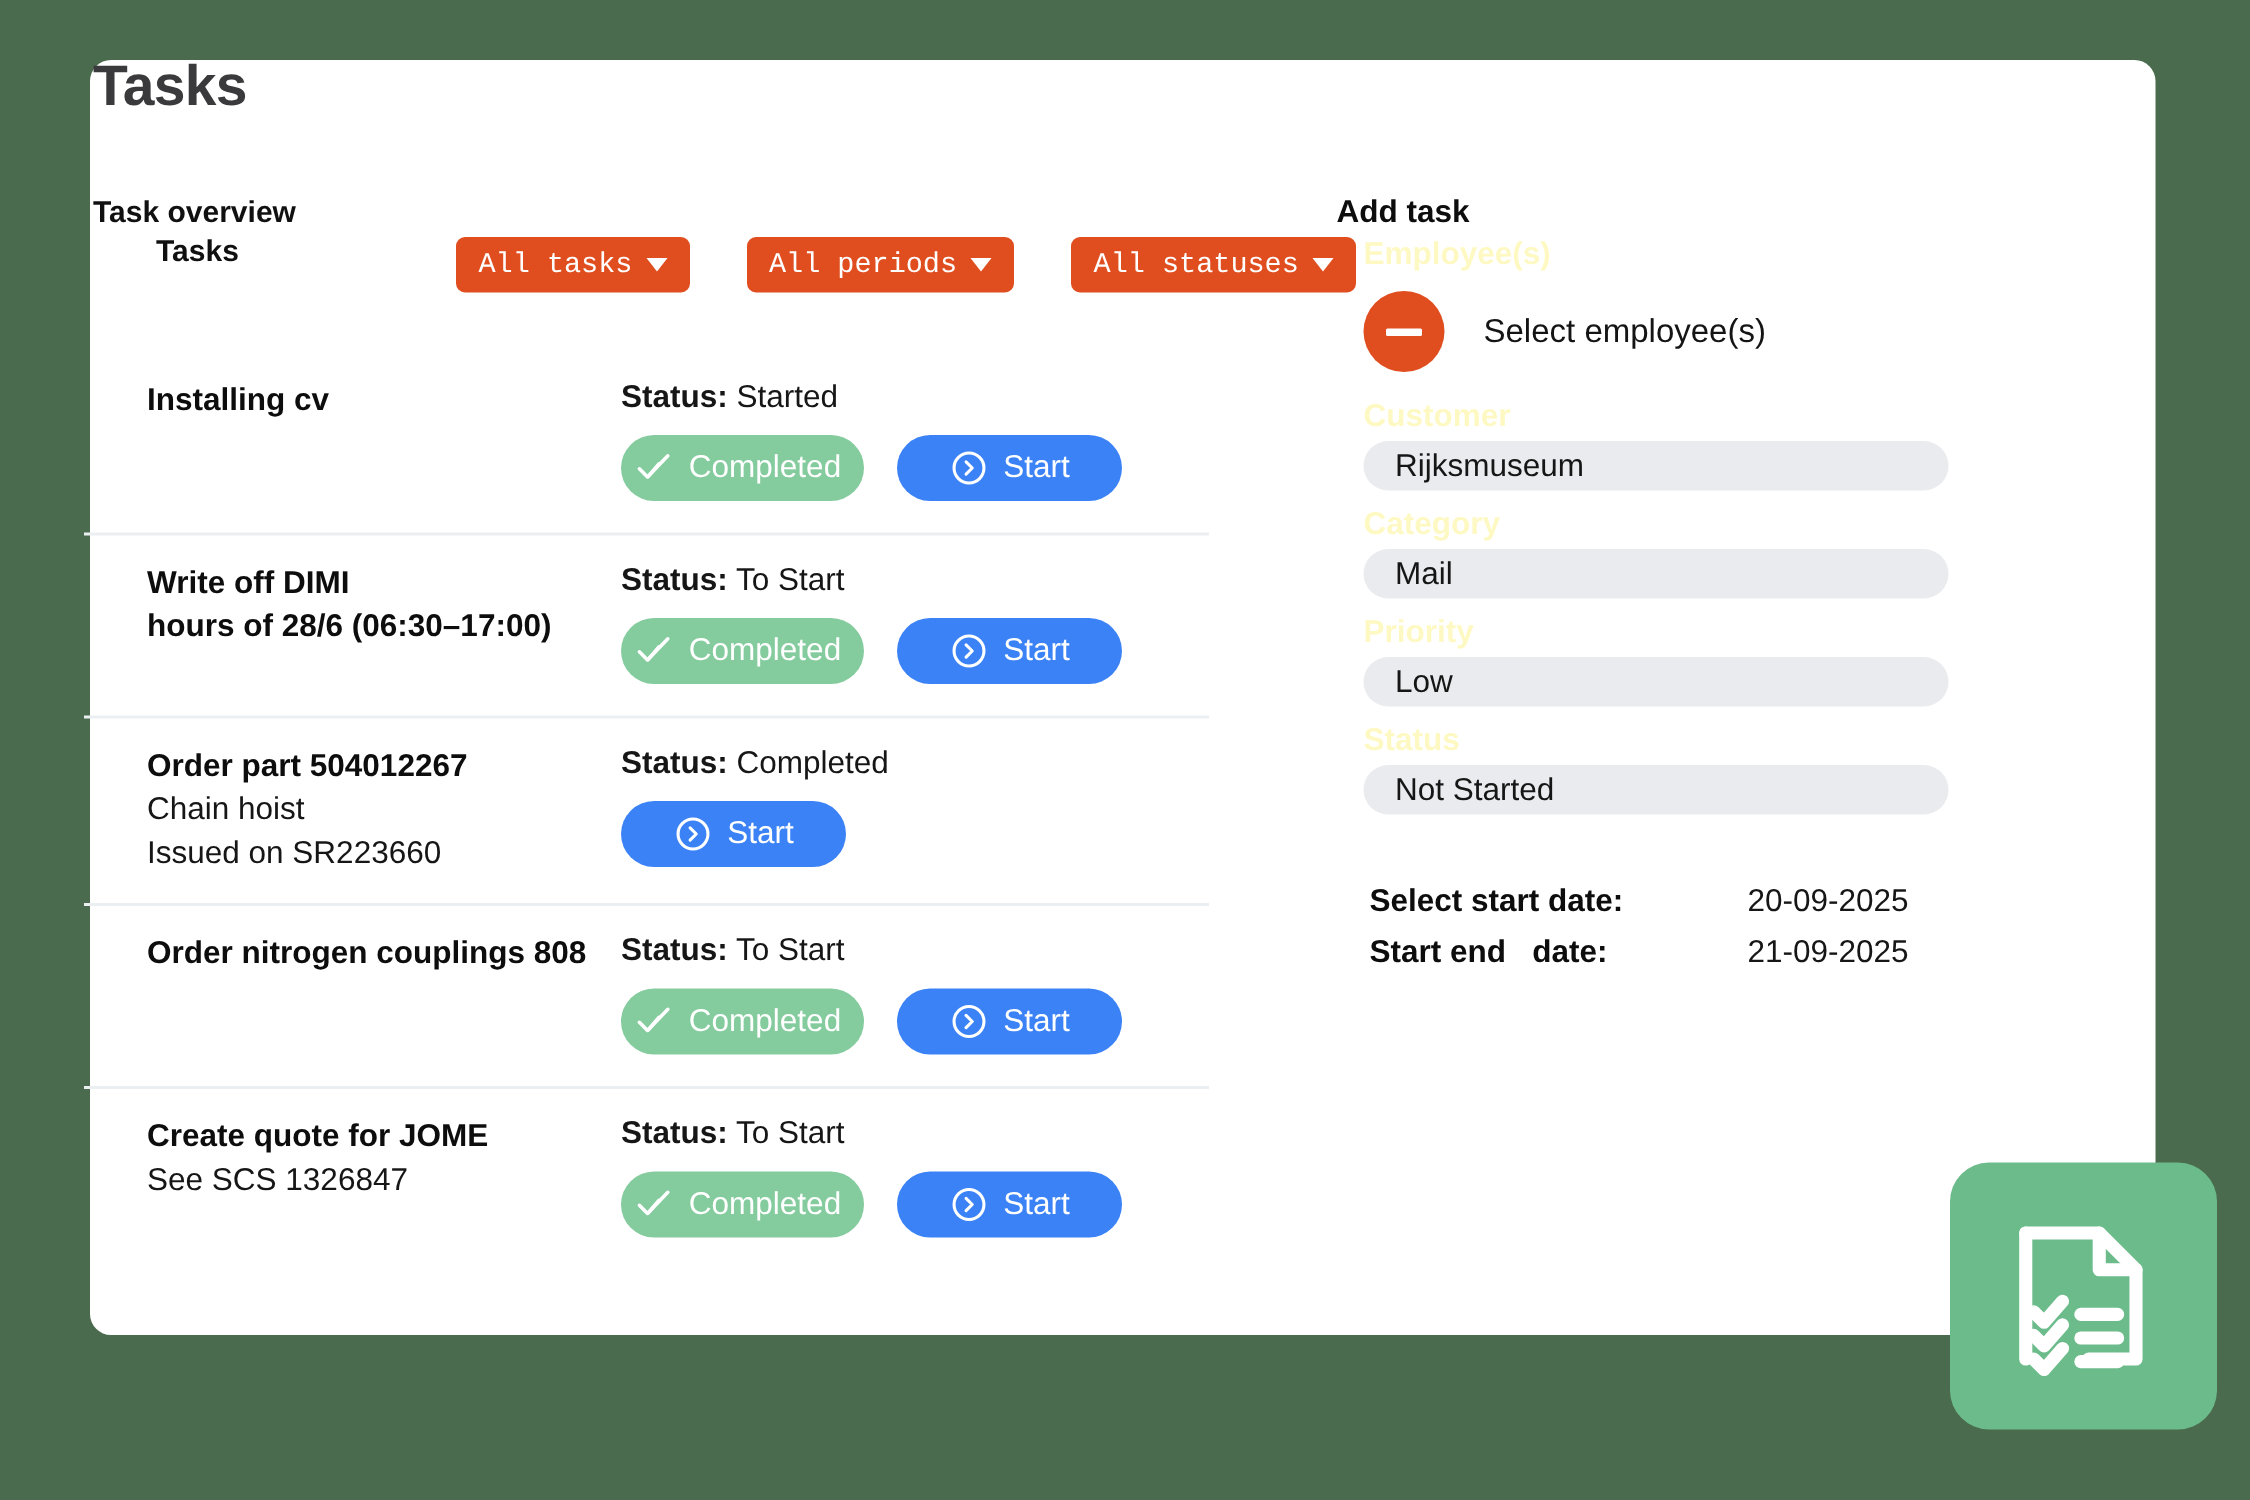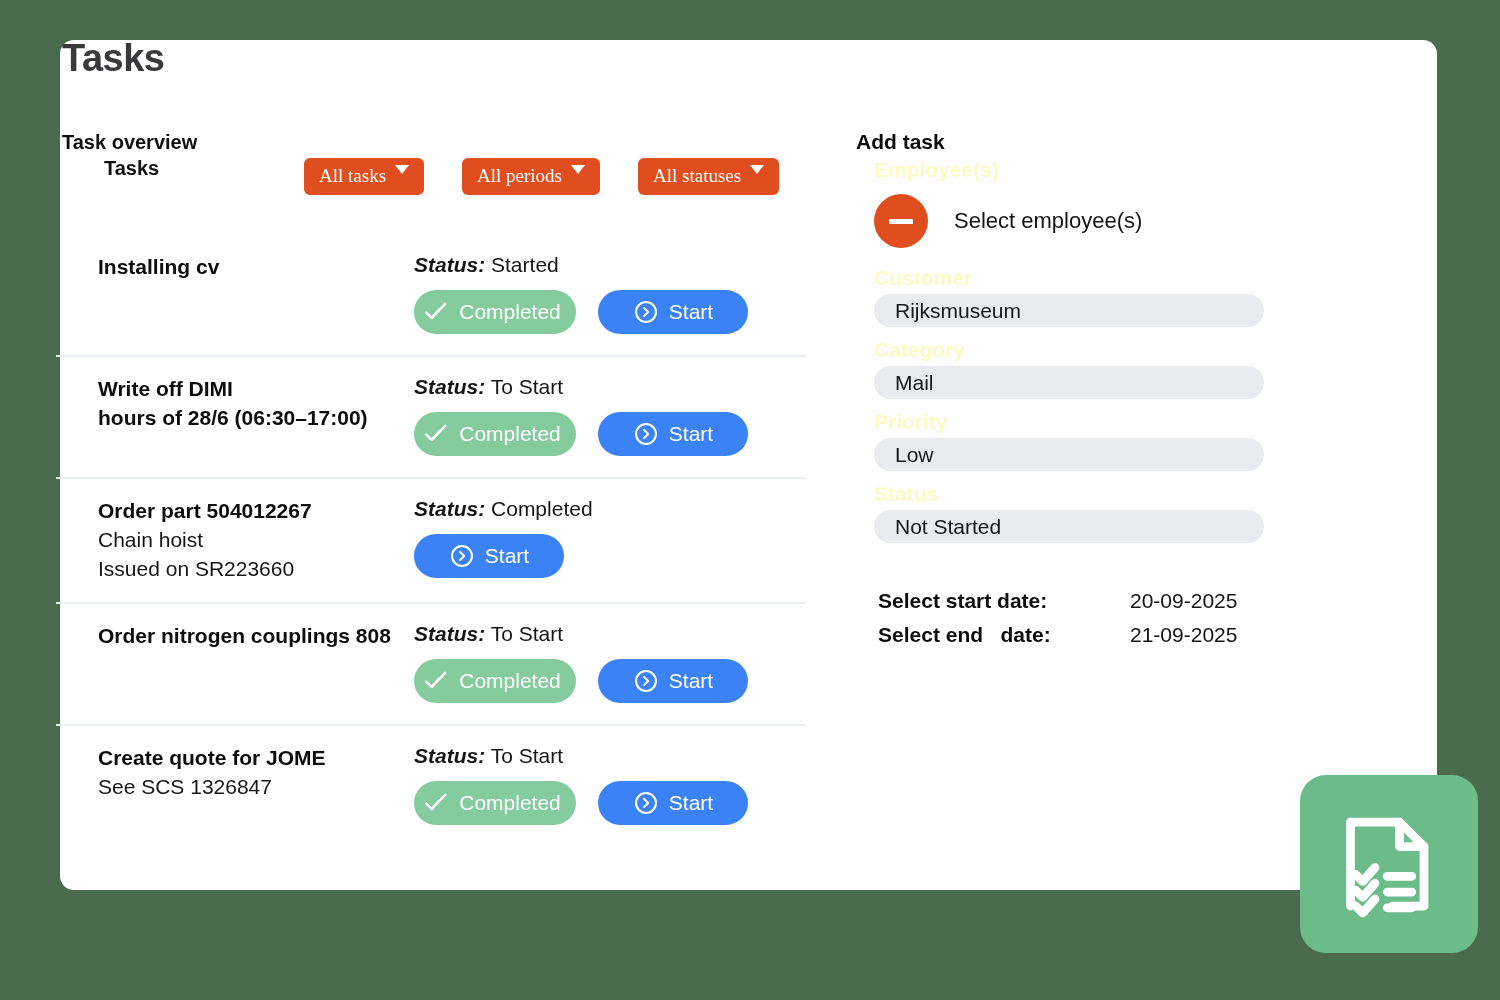--- a/index.html
+++ b/index.html
@@ -64,23 +64,24 @@
     display: flex;
     gap: 38px;
   }
 
   .filter-btn {
     background: #e04e20;
     color: #ffffff;
     border: none;
     border-radius: 6px;
     padding: 7px 15px 8px 15px;
-    font-family: Liberation Serif, serif;
+    font-family: Liberation Mono, monospace;
     font-size: 19px;
     display: flex;
+    align-items: center;
     gap: 9px;
     cursor: pointer;
     white-space: nowrap;
   }
 
   .caret {
     width: 0; height: 0;
     border-left: 7px solid transparent;
     border-right: 7px solid transparent;
     border-top: 9px solid #ffffff;
@@ -125,21 +126,21 @@
   }
 
   .task-actions { flex: 1; padding-top: 2px; }
 
   .status-line {
     font-size: 21px;
     color: #161616;
     margin-bottom: 13px;
     white-space: nowrap;
   }
-  .status-line .status-key { font-weight: bold; font-style: italic; }
+  .status-line .status-key { font-weight: bold; }
 
   .btn-group { display: flex; gap: 22px; align-items: center; }
 
   .btn {
     border: none;
     border-radius: 22px;
     font-family: "Liberation Sans", sans-serif;
     font-size: 21px;
     color: #ffffff;
     display: inline-flex;
@@ -152,21 +153,21 @@
   }
 
   .btn-completed { background: #84cb9e; width: 162px; padding-right: 6px; }
   .btn-start { background: #3b82f6; width: 150px; }
 
   .ico { flex: none; display: block; }
 
   
   .right-col {
     position: absolute;
-    left: 856px;
+    left: 891px;
     top: 130px;
     width: 470px;
   }
 
   .add-task-title {
     font-size: 21px;
     font-weight: bold;
     color: #0d0d0d;
     margin-bottom: 4px;
   }
@@ -425,21 +426,21 @@
         <div class="field-input">Not Started</div>
       </div>
     </div>
 
   <div class="date-block" id="date-list">
       <div class="date-row">
         <div class="date-label">Select start date:</div>
         <div class="date-value">20-09-2025</div>
       </div>
       <div class="date-row">
-        <div class="date-label">Select end   date:</div>
+        <div class="date-label">Start end   date:</div>
         <div class="date-value">21-09-2025</div>
       </div>
     </div>
 </div>
 
 <div class="doc-badge">
   <svg width="112" height="112" viewBox="0 0 64 64" fill="none">
     <path d="M10 8 h28 l14 14 v34 h-18" stroke="#ffffff" stroke-width="5" stroke-linecap="round" stroke-linejoin="round" fill="none"></path>
     <path d="M38 8 v14 h14" stroke="#ffffff" stroke-width="5" stroke-linecap="round" stroke-linejoin="round" fill="none"></path>
     <path d="M10 8 v48" stroke="#ffffff" stroke-width="5" stroke-linecap="round"></path>

